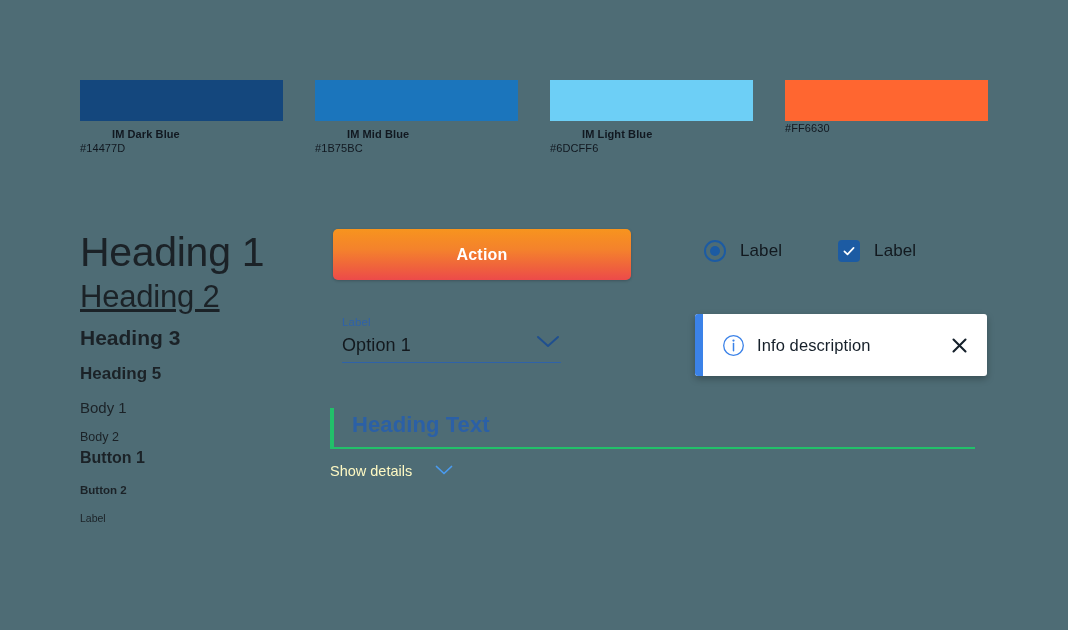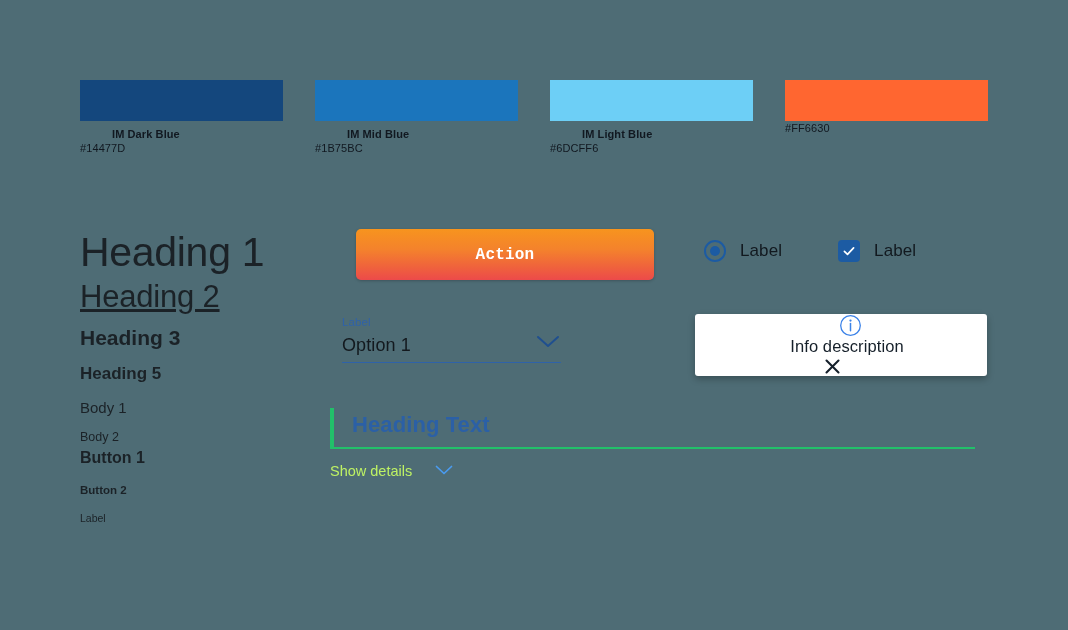--- a/index.html
+++ b/index.html
@@ -64,29 +64,29 @@
   .t-h4 { font-size: 17px; font-weight: bold; line-height: 1.4; margin-top: 10px; }
   .t-b1 { font-size: 15px; font-weight: normal; line-height: 1.4; margin-top: 11px; }
   .t-b2 { font-size: 12.5px; font-weight: normal; line-height: 1.4; margin-top: 11px; }
   .t-bt1 { font-size: 16px; font-weight: bold; line-height: 1.4; }
   .t-bt2 { font-size: 11.5px; font-weight: bold; line-height: 1.4; margin-top: 13px; }
   .t-lb { font-size: 10.5px; font-weight: normal; line-height: 1.4; margin-top: 13px; }
 
   
   .action-button {
     position: absolute;
-    left: 356px;
+    left: 333px;
     top: 229px;
     width: 298px;
     height: 51px;
     border: none;
     border-radius: 5px;
     background: linear-gradient(to bottom, #f7941e 0%, #f4822c 40%, #ef5f3e 78%, #ec4a4a 100%);
     color: #ffffff;
-    font-family: Liberation Mono, monospace;
+    font-family: Liberation Sans, sans-serif;
     font-size: 16px;
     font-weight: bold;
     letter-spacing: 0.2px;
     cursor: pointer;
     box-shadow: 0 1px 3px rgba(0,0,0,0.22);
     padding: 0;
   }
 
   
   .choice-row {
@@ -173,21 +173,20 @@
     left: 695px;
     top: 314px;
     width: 292px;
     height: 62px;
     background: #ffffff;
     border-radius: 3px;
     overflow: hidden;
     display: flex;
     align-items: center;
     box-shadow: 0 3px 7px rgba(0,0,0,0.27);
-    flex-direction: column;
   }
   .info-accent {
     width: 8px;
     align-self: stretch;
     background: #3b82e8;
     flex: none;
   }
   .info-icon {
     margin-left: 19px;
     flex: none;
@@ -235,21 +234,21 @@
     font-size: 16.5px;
     line-height: 1.55;
     color: #151c22;
     width: 600px;
   }
   .show-details {
     margin-top: 14px;
     display: inline-flex;
     align-items: center;
     gap: 22px;
-    color: #bef264;
+    color: #fef9c3;
     font-size: 14.5px;
     cursor: pointer;
   }
 </style>
 </head>
 <body>
 
 <div class="swatch-row">
 
   <div class="swatch">

